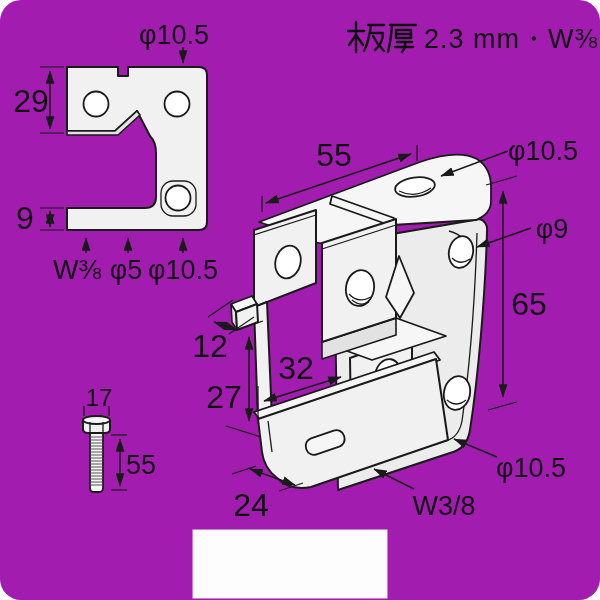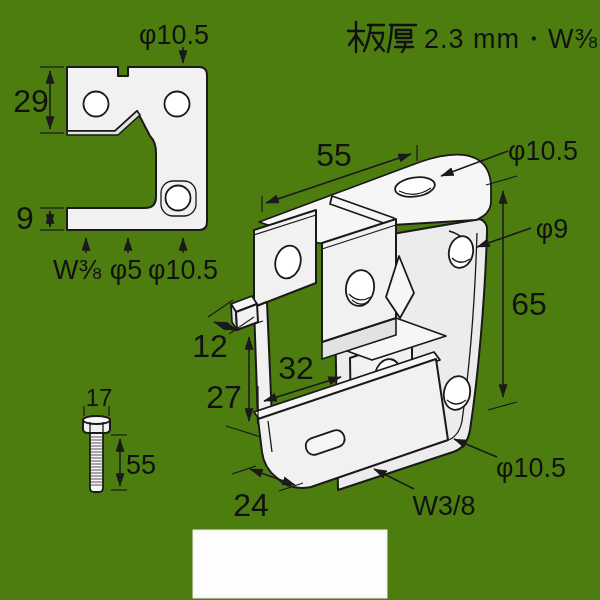--- a/index.html
+++ b/index.html
@@ -1,16 +1,16 @@
 <!DOCTYPE html>
 <html><head>
 <meta charset="utf-8">
 <style>
   html,body{margin:0;padding:0;background:#ffffff;}
-  .page{width:600px;height:600px;position:relative;background:#4d7c0f;overflow:hidden;}
+  .page{width:600px;height:600px;position:relative;background:#a21caf;overflow:hidden;border-radius:21px;}
   svg{display:block;}
   .lbl{font-family:"Liberation Sans","DejaVu Sans",sans-serif;fill:#111;}
   .big{font-size:32px;}
   .mid{font-size:27px;}
   .sml{font-size:24px;}
   .head{font-size:27px;letter-spacing:1px;}
   .part{fill:#f1f1f1;stroke:#1a1a1a;stroke-width:2;stroke-linejoin:round;}
   .part2{fill:#ececec;stroke:#1a1a1a;stroke-width:2;stroke-linejoin:round;}
   .part3{fill:#f6f6f6;stroke:#1a1a1a;stroke-width:1.8;stroke-linejoin:round;}
   .shade{fill:#e2e2e2;stroke:#1a1a1a;stroke-width:1.6;stroke-linejoin:round;}

